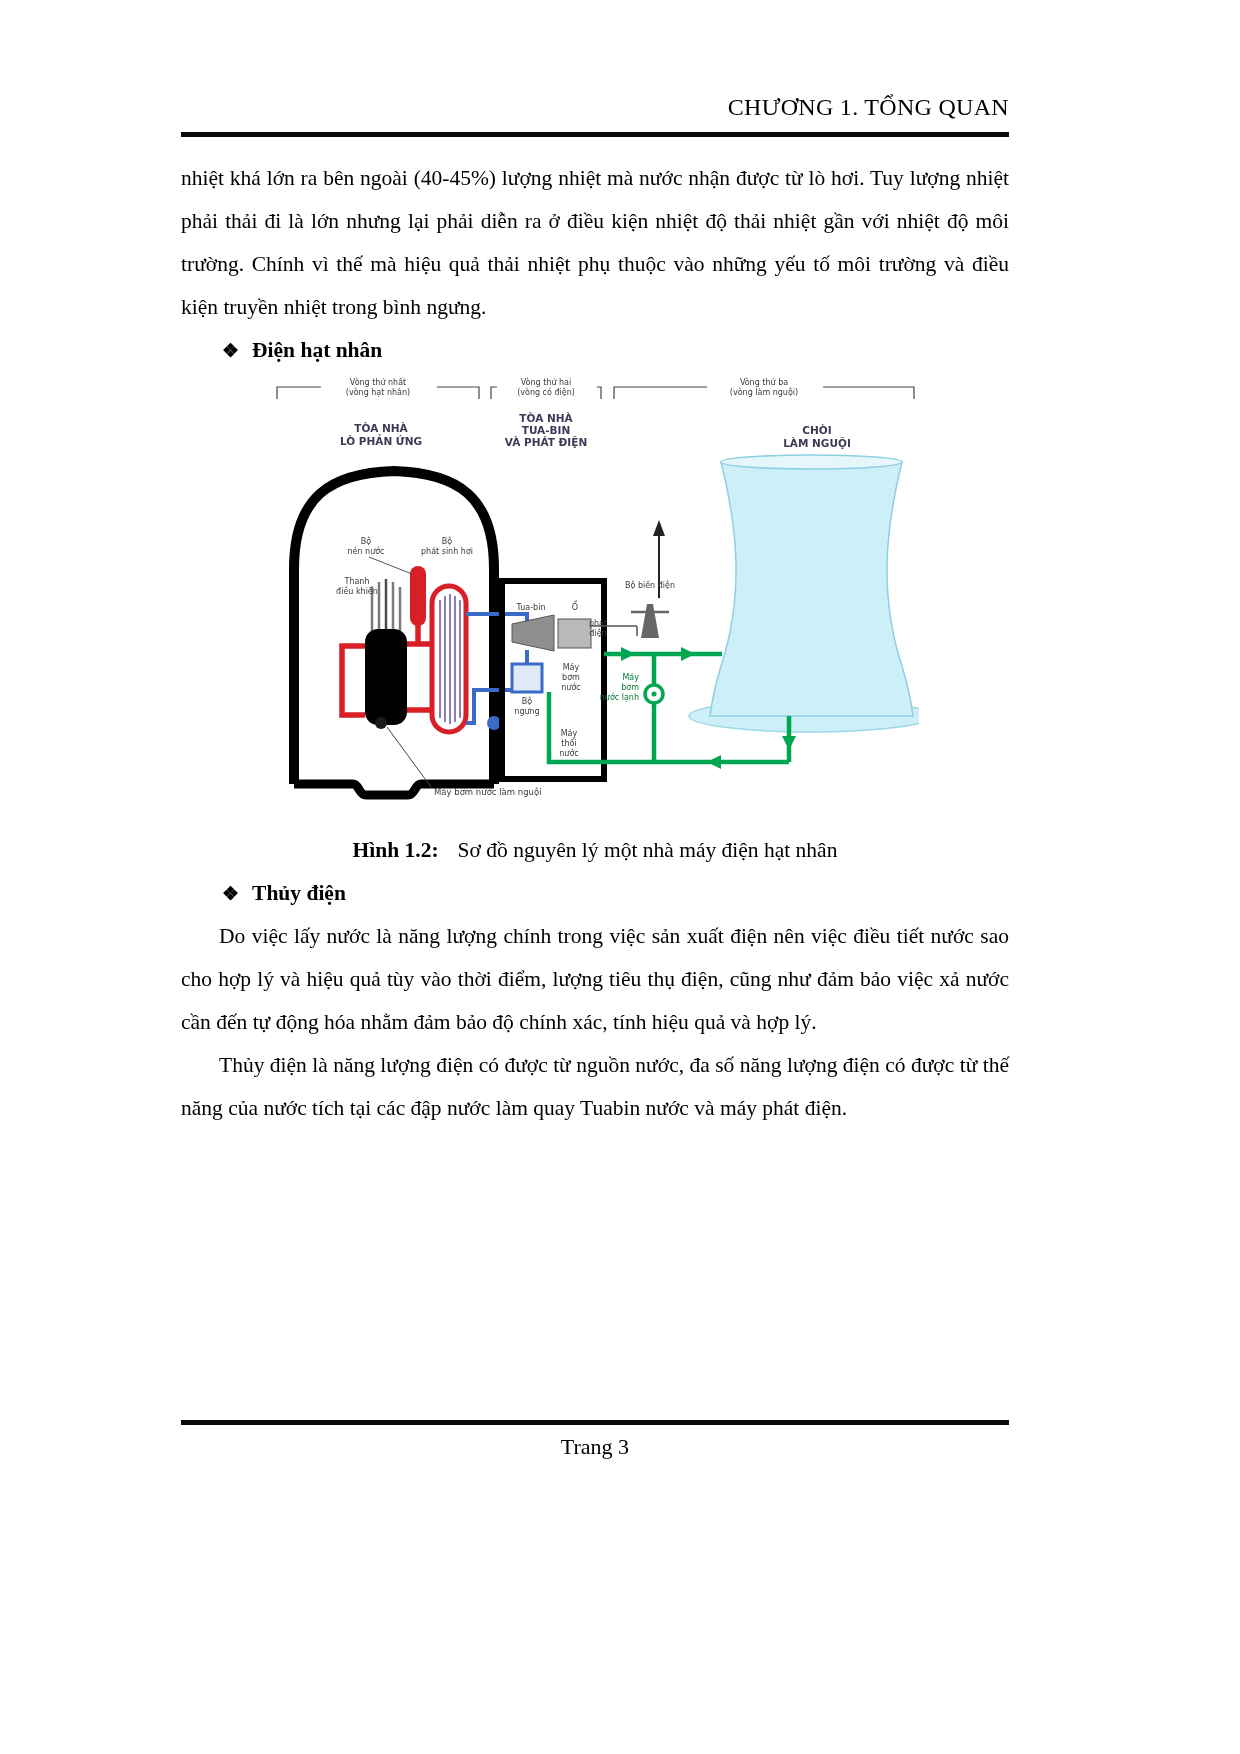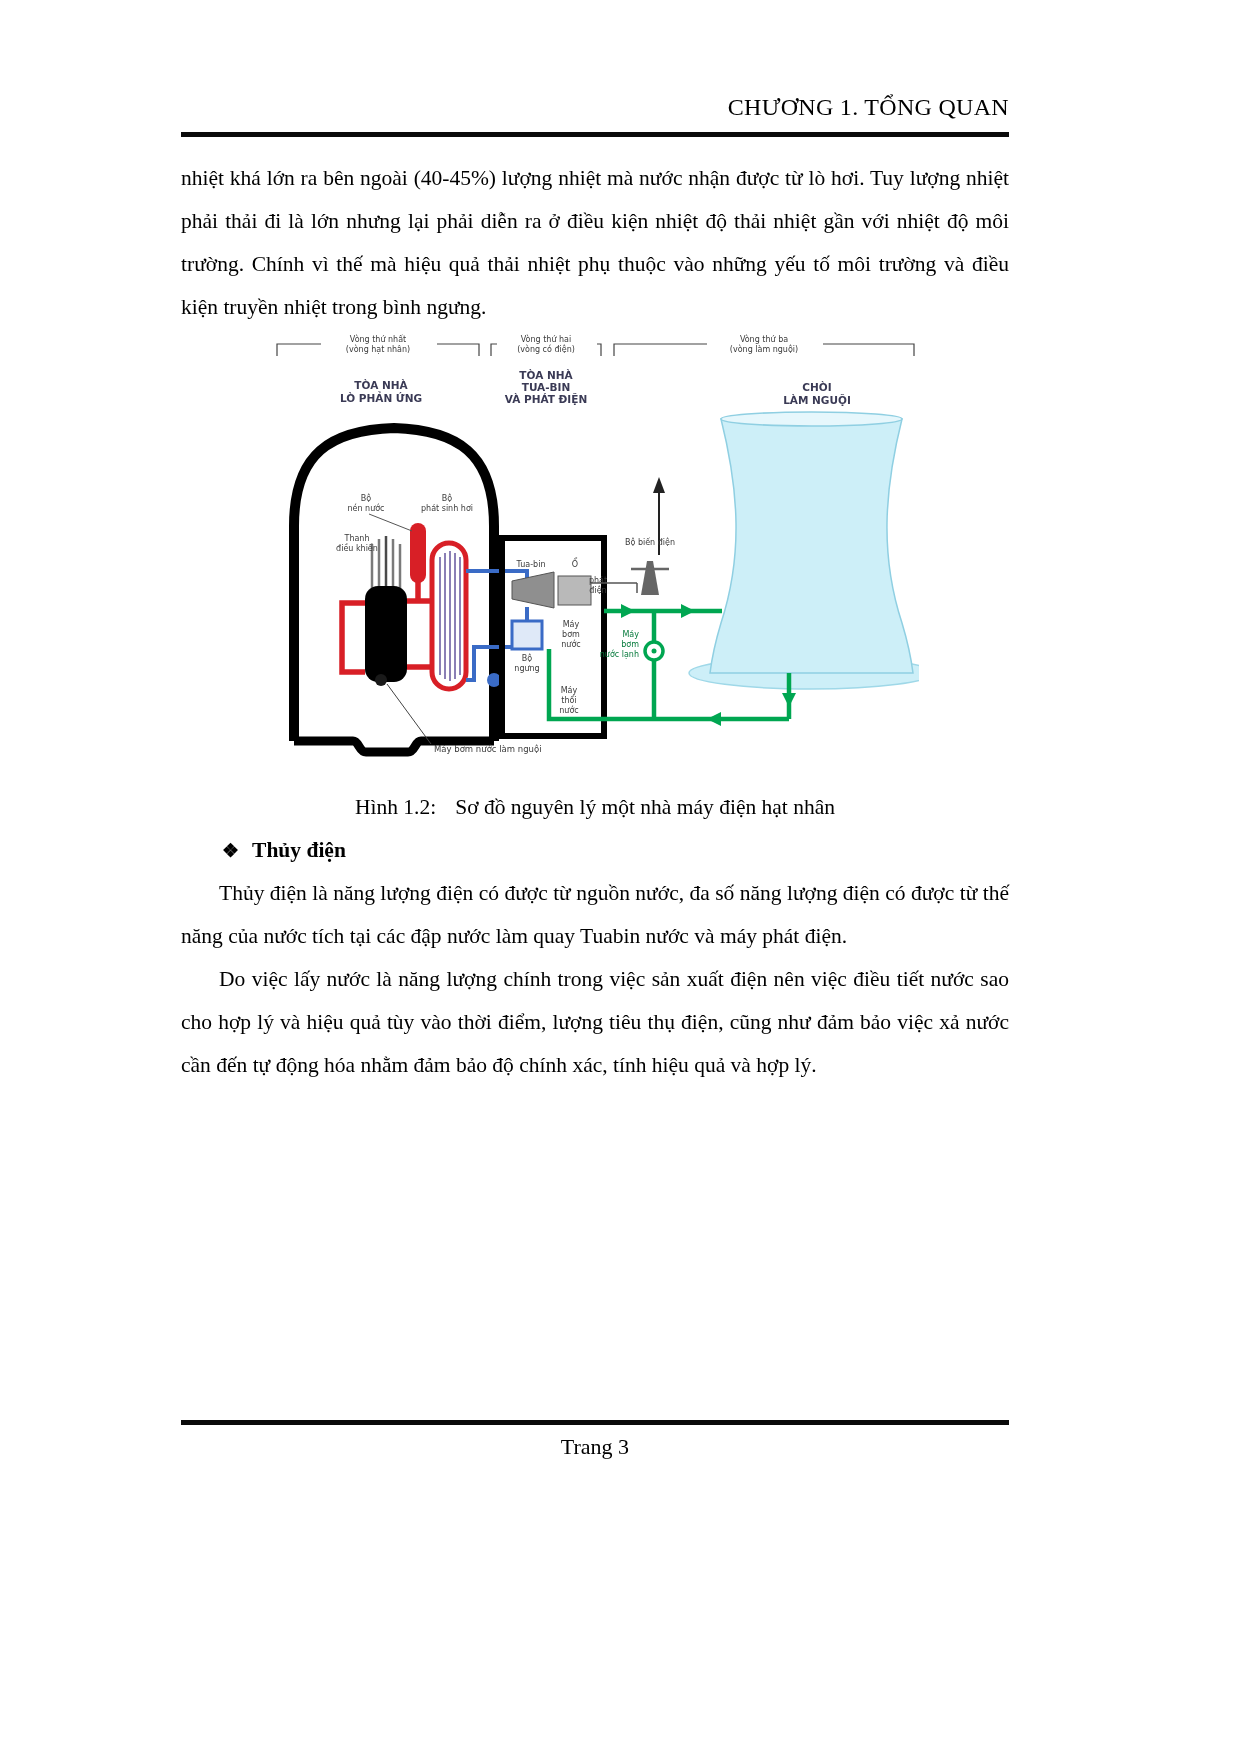--- a/index.html
+++ b/index.html
@@ -10,21 +10,21 @@
   .header-rule{position:absolute;top:132px;left:181px;width:828px;height:5px;background:#0a0a0a}
 
   .body-text{position:absolute;top:157px;left:181px;width:828px;font-size:21.5px;line-height:43px;text-align:justify}
   .body-text p{margin:0}
   .indent{text-indent:38px}
   .bullet{padding-left:41px;font-weight:bold;text-align:left}
   .bullet .sym{margin-right:13px;font-size:19px}
 
   .figure-wrap{width:650px;margin:2px 0 0 88px}
   .caption{text-align:center;line-height:43px;text-indent:0}
-  .cap-label{font-weight:normal}
+  .cap-label{font-weight:bold}
   .cap-text{margin-left:19px}
 
   .footer-rule{position:absolute;top:1420px;left:181px;width:828px;height:5px;background:#0a0a0a}
   .footer-page{position:absolute;top:1431px;left:181px;width:828px;text-align:center;font-size:22px;line-height:32px}
 
   svg text{font-family:"DejaVu Sans",sans-serif}
   .dl{font-size:8.5px;fill:#3a3a3a}
   .dls{font-size:8px;fill:#3a3a3a}
   .dlg{font-size:8px;fill:#067a3c}
   .dlb{font-size:10.5px;font-weight:bold;fill:#3a3a55}
@@ -34,20 +34,21 @@
 
 <div class="page">
 
   <div class="header-title">CHƯƠNG 1. TỔNG QUAN</div>
   <div class="header-rule"></div>
 
   <div class="body-text">
 
     <p>nhiệt khá lớn ra bên ngoài (40-45%) lượng nhiệt mà nước nhận được từ lò hơi. Tuy lượng nhiệt phải thải đi là lớn nhưng lại phải diễn ra ở điều kiện nhiệt độ thải nhiệt gần với nhiệt độ môi trường. Chính vì thế mà hiệu quả thải nhiệt phụ thuộc vào những yếu tố môi trường và điều kiện truyền nhiệt trong bình ngưng.</p>
 
+    <p class="bullet"><span class="sym">❖</span><span>Điện hạt nhân</span></p>
 
 
     <div class="figure-wrap">
       <svg viewBox="0 0 650 440" width="650" height="440">
 
         <g stroke="#444" stroke-width="1.2" fill="none">
           <path d="M8 25 V13 H210 V25"></path>
           <path d="M222 25 V13 H332 V25"></path>
           <path d="M345 25 V13 H645 V25"></path>
         </g>
@@ -169,22 +170,22 @@
 
         <line x1="118" y1="353" x2="162" y2="413" stroke="#444" stroke-width="1"></line>
         <text class="dl" x="165" y="421">Máy bơm nước làm nguội</text>
       </svg>
     </div>
 
     <p class="caption"><span class="cap-label">Hình 1.2:</span><span class="cap-text">Sơ đồ nguyên lý một nhà máy điện hạt nhân</span></p>
 
     <p class="bullet"><span class="sym">❖</span><span>Thủy điện</span></p>
 
+    <p class="indent">Do việc lấy nước là năng lượng chính trong việc sản xuất điện nên việc điều tiết nước sao cho hợp lý và hiệu quả tùy vào thời điểm, lượng tiêu thụ điện, cũng như đảm bảo việc xả nước cần đến tự động hóa nhằm đảm bảo độ chính xác, tính hiệu quả và hợp lý.</p>
+
     <p class="indent">Thủy điện là năng lượng điện có được từ nguồn nước, đa số năng lượng điện có được từ thế năng của nước tích tại các đập nước làm quay Tuabin nước và máy phát điện.</p>
-
-    <p class="indent">Do việc lấy nước là năng lượng chính trong việc sản xuất điện nên việc điều tiết nước sao cho hợp lý và hiệu quả tùy vào thời điểm, lượng tiêu thụ điện, cũng như đảm bảo việc xả nước cần đến tự động hóa nhằm đảm bảo độ chính xác, tính hiệu quả và hợp lý.</p>
 
   </div>
 
   <div class="footer-rule"></div>
   <div class="footer-page">Trang 3</div>
 
 </div>
 
 </body></html>

